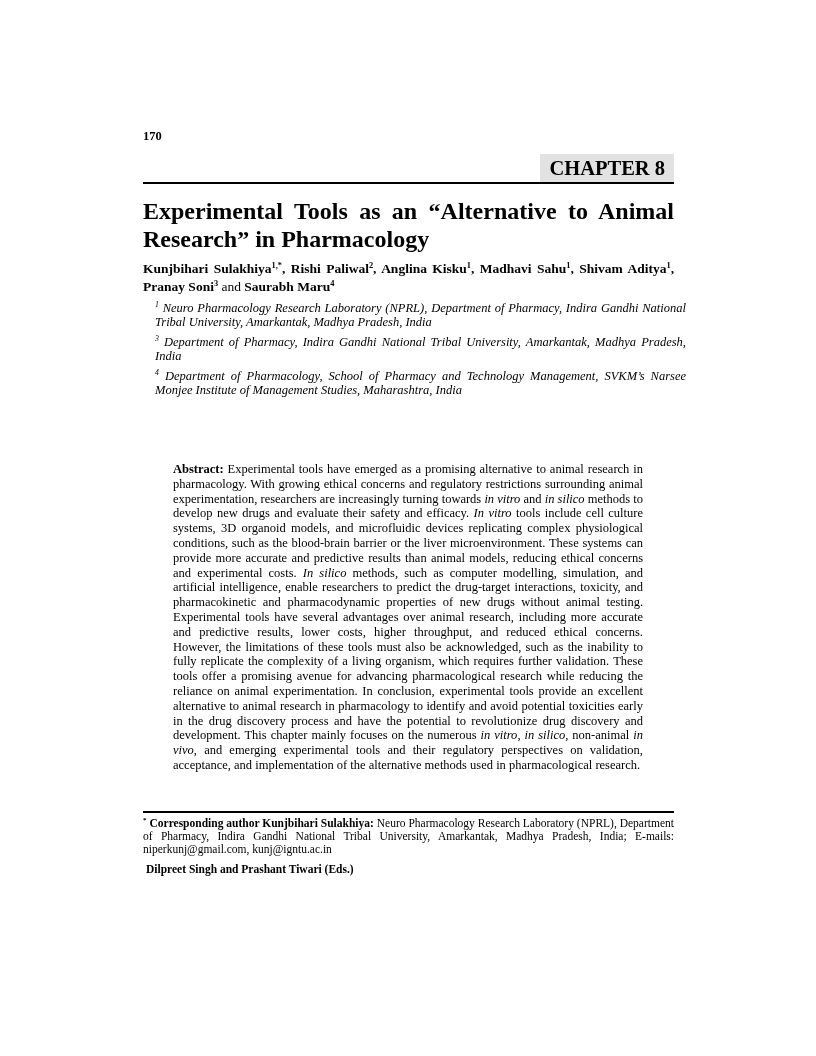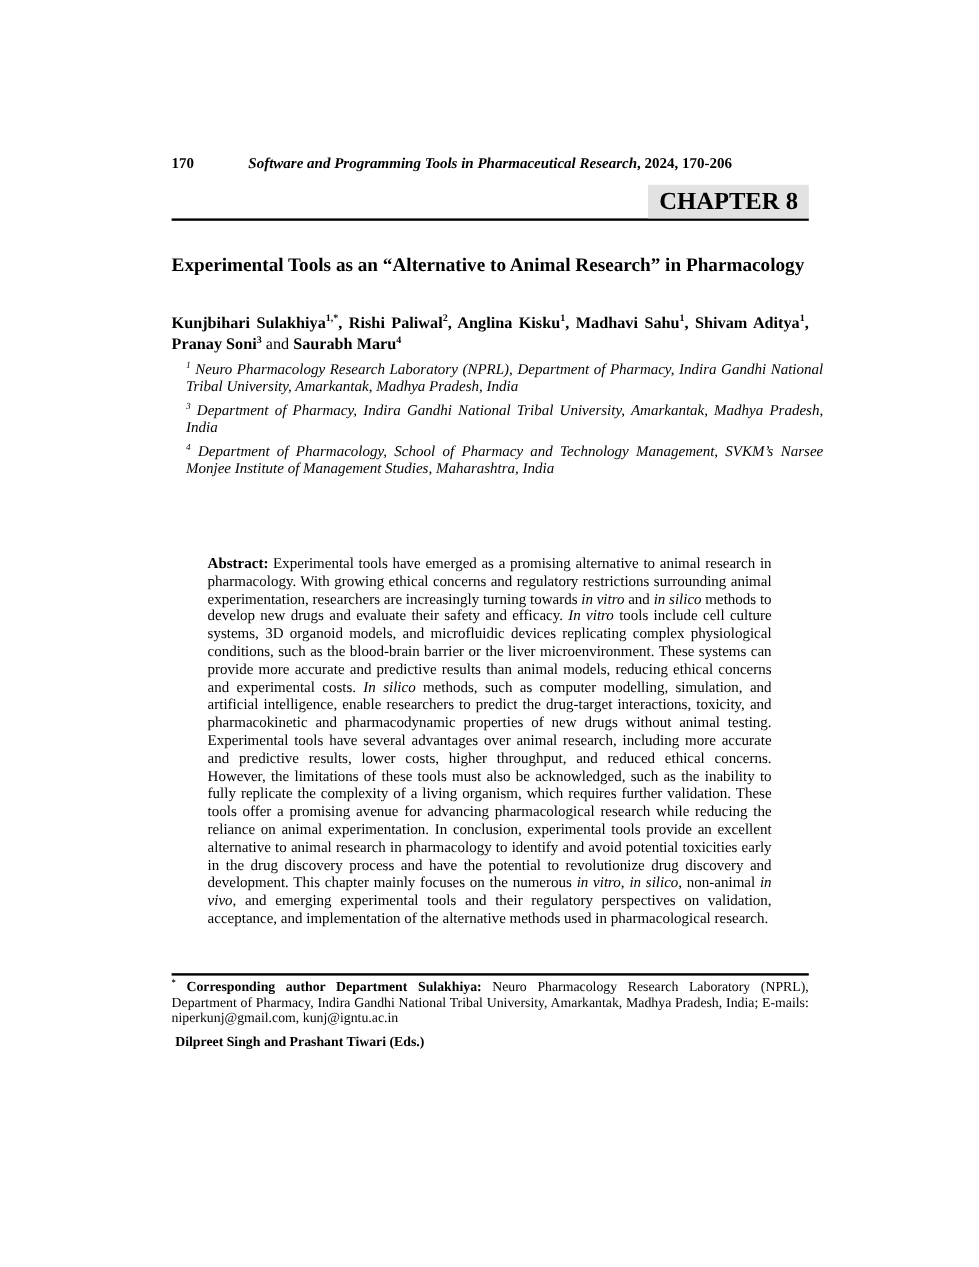--- a/index.html
+++ b/index.html
@@ -40,22 +40,22 @@
     display: inline-block;
     font-size: 20.5px; font-weight: 700;
     line-height: 23px;
     padding: 3px 9px 2px 9px;
     margin-left: 11px;
   }
 
   
   .title {
     position: absolute;
-    top: 208px; left: 143px; width: 531px;
-    font-size: 16px; font-weight: 700;
+    top: 197px; left: 143px; width: 531px;
+    font-size: 24px; font-weight: 700;
     line-height: 28px;
     text-align: justify;
   }
 
   
   .authors {
     position: absolute;
     top: 260px; left: 143px; width: 531px;
     font-size: 13.5px; font-weight: 700;
     line-height: 17.5px;
@@ -105,40 +105,39 @@
     line-height: 13.5px;
   }
 </style>
 </head>
 <body>
 
 <div class="page">
 
   <header class="header">
     <span class="page-num">170</span>
-    <span class="journal-ref"><em>Software and Programming Tools in Pharmaceutical Research</em><span>, 2024, 170-206</span></span>
   </header>
 
   <div class="chapter-row">
     <span class="chapter-badge" style="background: rgb(226, 226, 226);">CHAPTER 8</span>
   </div>
 
   <h1 class="title">Experimental Tools as an “Alternative to Animal Research” in Pharmacology</h1>
 
   <p class="authors"><span>Kunjbihari Sulakhiya<sup>1,*</sup></span><span class="sep">, </span><span>Rishi Paliwal<sup>2</sup></span><span class="sep">, </span><span>Anglina Kisku<sup>1</sup></span><span class="sep">, </span><span>Madhavi Sahu<sup>1</sup></span><span class="sep">, </span><span>Shivam Aditya<sup>1</sup></span><span class="sep">, </span><span>Pranay Soni<sup>3</sup></span><span class="sep-and"> and </span><span>Saurabh Maru<sup>4</sup></span></p>
 
   <div class="affiliations">
       <p class="affiliation"><sup>1</sup> Neuro Pharmacology Research Laboratory (NPRL), Department of Pharmacy, Indira Gandhi National Tribal University, Amarkantak, Madhya Pradesh, India</p>
       <p class="affiliation"><sup>3</sup> Department of Pharmacy, Indira Gandhi National Tribal University, Amarkantak, Madhya Pradesh, India</p>
       <p class="affiliation"><sup>4</sup> Department of Pharmacology, School of Pharmacy and Technology Management, SVKM’s Narsee Monjee Institute of Management Studies, Maharashtra, India</p>
     </div>
 
   <p class="abstract"><span class="b">Abstract:</span><span> Experimental tools have emerged as a promising alternative to animal research in pharmacology. With growing ethical concerns and regulatory restrictions surrounding animal experimentation, researchers are increasingly turning towards </span><span class="i">in vitro</span><span> and </span><span class="i">in silico</span><span> methods to develop new drugs and evaluate their safety and efficacy. </span><span class="i">In vitro</span><span> tools include cell culture systems, 3D organoid models, and microfluidic devices replicating complex physiological conditions, such as the blood-brain barrier or the liver microenvironment. These systems can provide more accurate and predictive results than animal models, reducing ethical concerns and experimental costs. </span><span class="i">In silico</span><span> methods, such as computer modelling, simulation, and artificial intelligence, enable researchers to predict the drug-target interactions, toxicity, and pharmacokinetic and pharmacodynamic properties of new drugs without animal testing. Experimental tools have several advantages over animal research, including more accurate and predictive results, lower costs, higher throughput, and reduced ethical concerns. However, the limitations of these tools must also be acknowledged, such as the inability to fully replicate the complexity of a living organism, which requires further validation. These tools offer a promising avenue for advancing pharmacological research while reducing the reliance on animal experimentation. In conclusion, experimental tools provide an excellent alternative to animal research in pharmacology to identify and avoid potential toxicities early in the drug discovery process and have the potential to revolutionize drug discovery and development. This chapter mainly focuses on the numerous </span><span class="i">in vitro</span><span>, </span><span class="i">in silico</span><span>, non-animal </span><span class="i">in vivo</span><span>, and emerging experimental tools and their regulatory perspectives on validation, acceptance, and implementation of the alternative methods used in pharmacological research.</span></p>
 
   <div class="footnote">
-    <p class="footnote-text"><sup class="b">*</sup><span class="b"> Corresponding author Department Sulakhiya:</span><span> Neuro Pharmacology Research Laboratory (NPRL), Department of Pharmacy, Indira Gandhi National Tribal University, Amarkantak, Madhya Pradesh, India; E-mails: niperkunj@gmail.com, kunj@igntu.ac.in</span></p>
+    <p class="footnote-text"><sup class="b">*</sup><span class="b"> Corresponding author Kunjbihari Sulakhiya:</span><span> Neuro Pharmacology Research Laboratory (NPRL), Department of Pharmacy, Indira Gandhi National Tribal University, Amarkantak, Madhya Pradesh, India; E-mails: niperkunj@gmail.com, kunj@igntu.ac.in</span></p>
   </div>
 
   <footer class="footer">
     <div>Dilpreet Singh and Prashant Tiwari (Eds.)</div>
   </footer>
 
 </div>
 
 </body></html>

